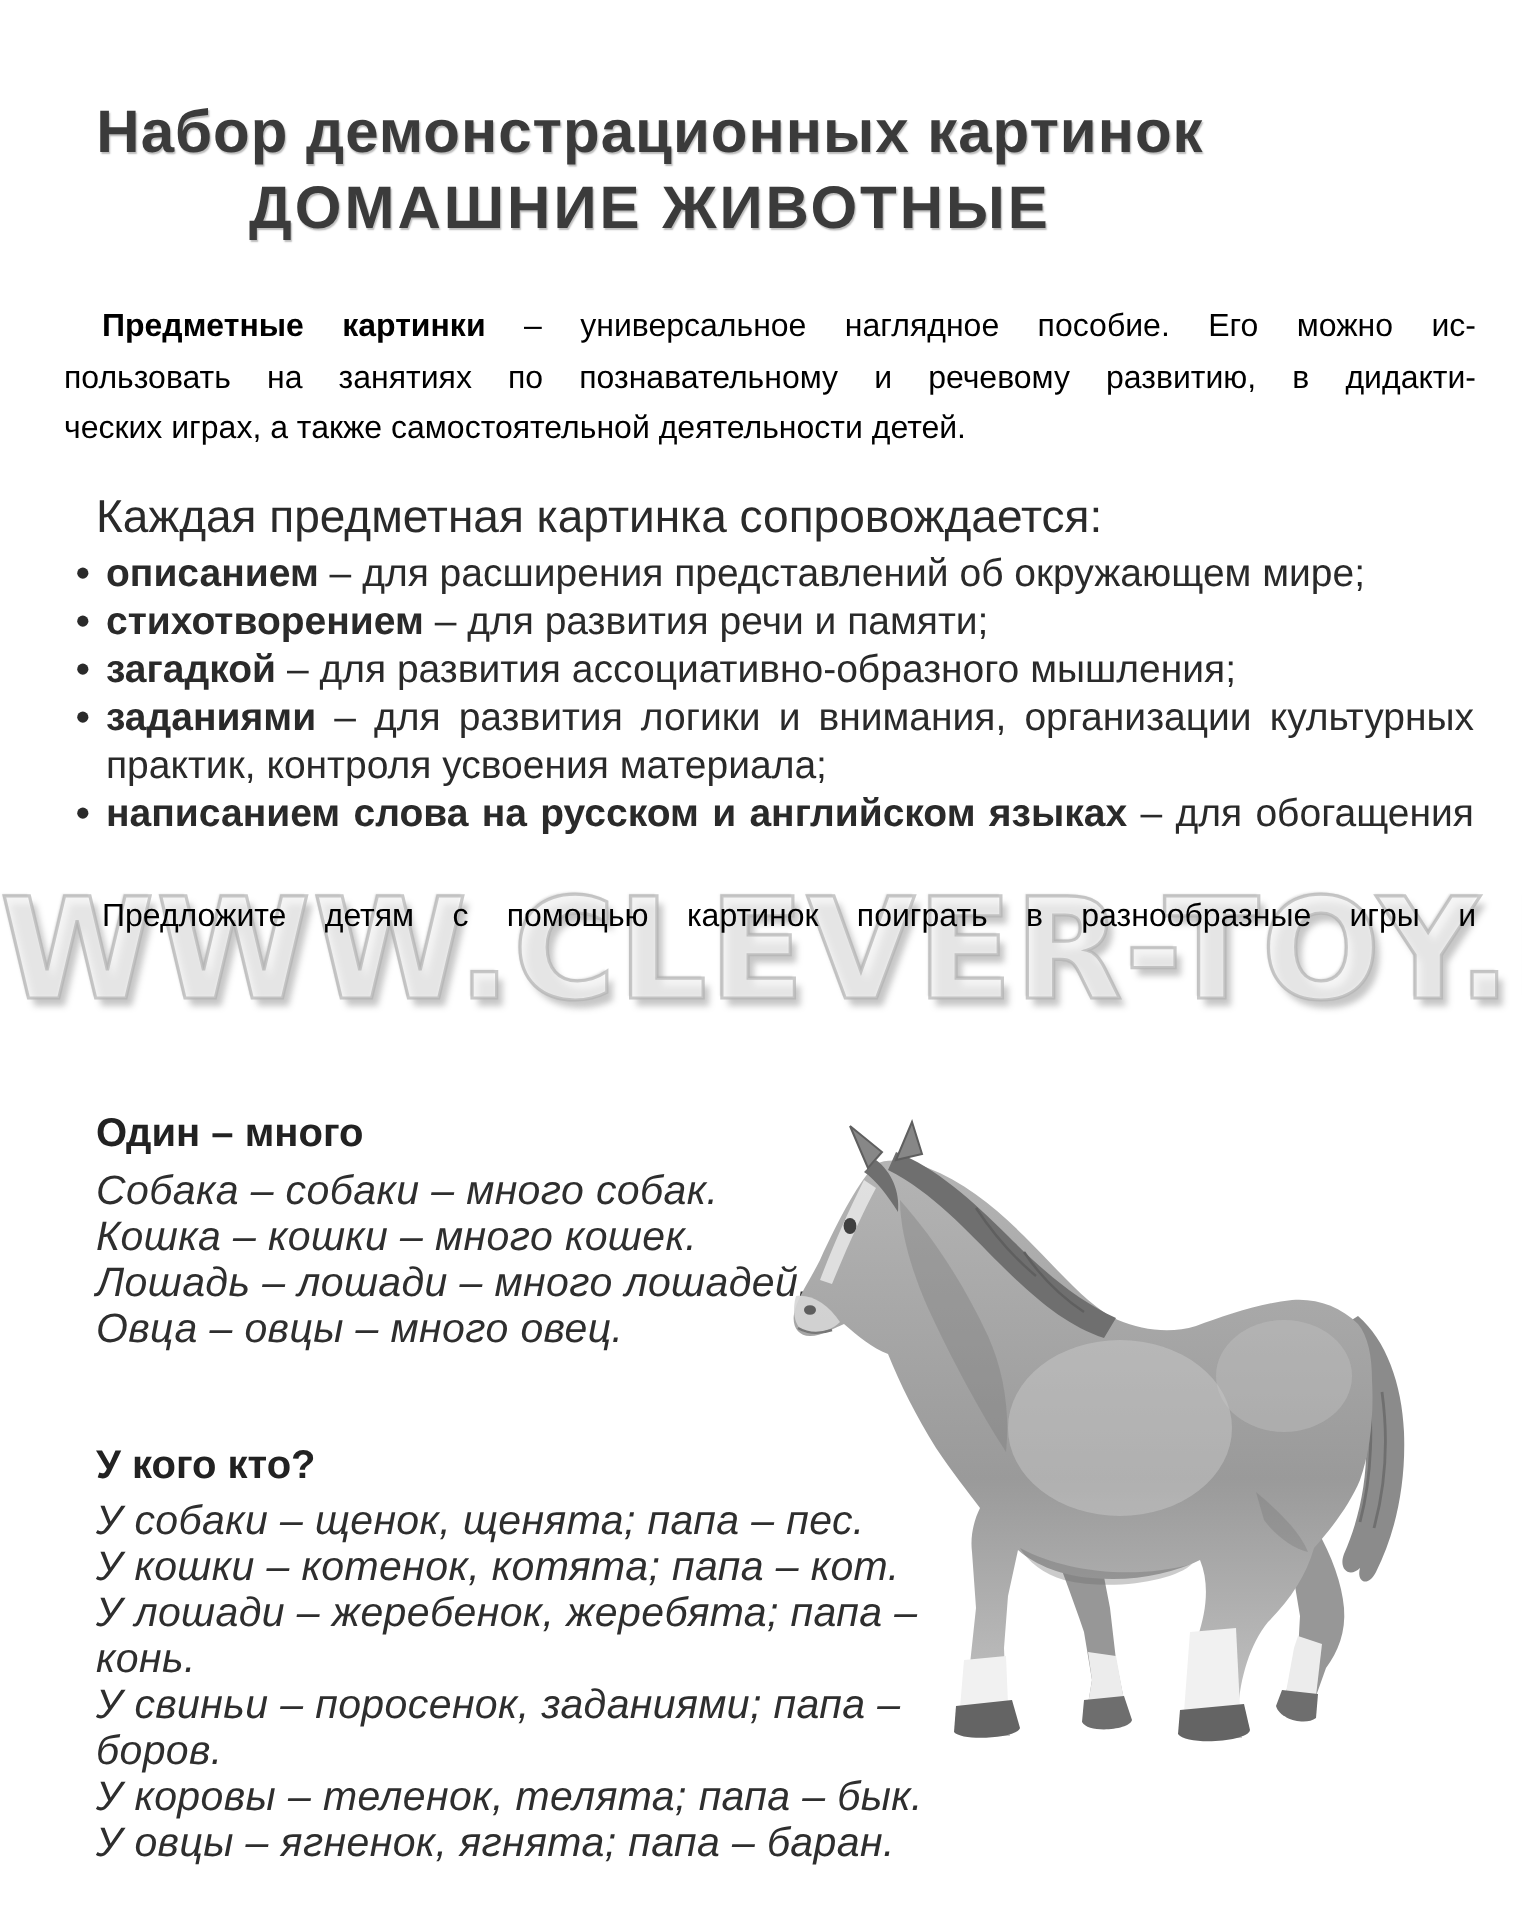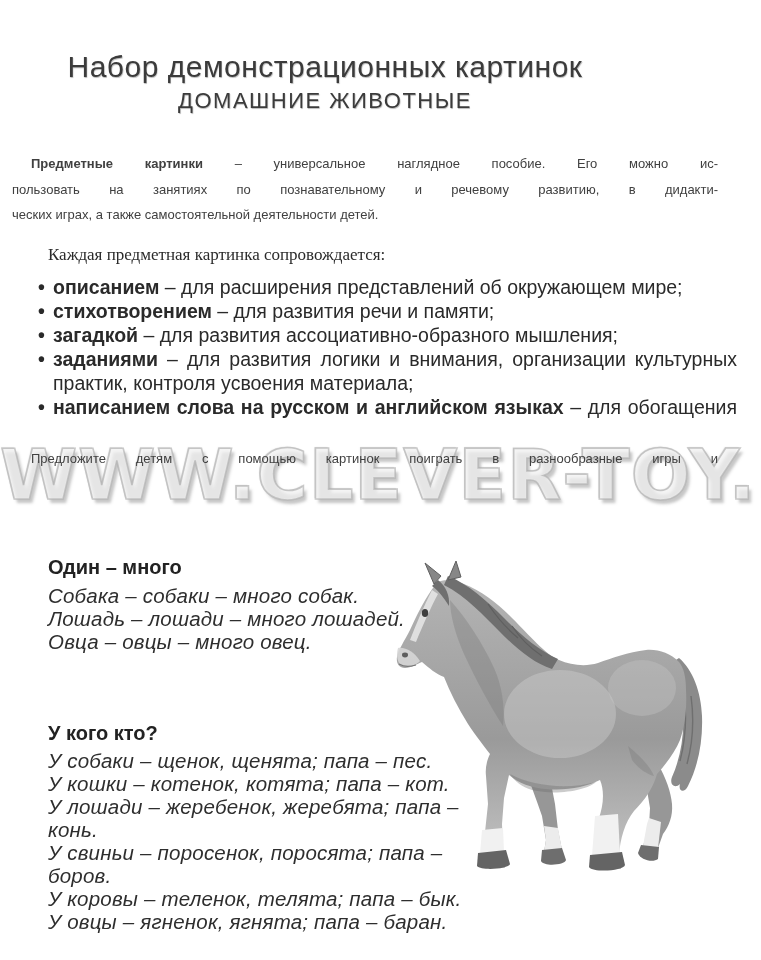--- a/index.html
+++ b/index.html
@@ -4,35 +4,35 @@
 <style>
   html,body{margin:0;padding:0;}
   body{
     width:761px;height:960px;position:relative;background:#ffffff;
     font-family:"Liberation Sans","DejaVu Sans",sans-serif;
     color:#2a2a2a;overflow:hidden;
   }
   .abs{position:absolute;z-index:2;}
   
   .title-line{
-    left:0;width:650px;text-align:center;font-weight:400;color:#3b3b3b;
+    left:0;width:650px;text-align:center;font-weight:700;color:#3b3b3b;
     text-shadow:0.6px 0.8px 0.8px rgba(60,60,60,0.35);
   }
   .title-1{top:50px;font-size:30px;letter-spacing:0.5px;}
-  .title-2{top:88px;font-size:22px;letter-spacing:1.5px;}
+  .title-2{top:88px;font-size:30px;letter-spacing:1.5px;}
   
-  .para{left:12px;width:706px;font-size:13px;line-height:25.5px;color:#404040;}
+  .para{left:32px;width:706px;font-size:16px;line-height:25.5px;color:#000000;}
   .p1{top:151px;}
   .p2{top:446px;}
   .pline{display:block;}
   .stretch{text-align:justify;text-align-last:justify;}
   .indent{text-indent:19px;}
   .b{font-weight:700;text-align:center;}
   
-  .acc-head{top:245px;left:48px;width:690px;font-size:17px;font-family:Liberation Serif, serif;}
+  .acc-head{top:245px;left:48px;width:690px;font-size:23px;}
   .features{top:275px;left:40px;width:697px;list-style:none;margin:0;padding:0;
     font-size:19.5px;line-height:24px;}
   .features li{position:relative;padding-left:13px;margin:0;}
   .features li .dot{position:absolute;left:-2px;top:0;font-weight:700;}
   .features .l2:empty{display:none;}
   
   .watermark{
     position:absolute;z-index:1;top:434px;left:0;width:761px;text-align:center;
     font-family:"DejaVu Sans",sans-serif;font-weight:700;font-size:70px;letter-spacing:1px;
     color:rgba(255,255,255,0.65);
@@ -93,30 +93,31 @@
   </li>
 </ul>
 
 <div class="abs para p2">
   <span class="pline stretch indent">Предложите детям с помощью картинок поиграть в разнообразные игры и</span>
 </div>
 
 <div class="abs section-head sh1">Один – много</div>
 <ul class="abs slist sl1">
   <li>Собака – собаки – много собак.</li>
+  <li>Кошка – кошки – много кошек.</li>
   <li>Лошадь – лошади – много лошадей.</li>
   <li>Овца – овцы – много овец.</li>
 </ul>
 
 <div class="abs section-head sh2">У кого кто?</div>
 <ul class="abs slist sl2">
   <li>У собаки – щенок, щенята; папа – пес.</li>
   <li>У кошки – котенок, котята; папа – кот.</li>
   <li>У лошади – жеребенок, жеребята; папа – конь.</li>
-  <li>У свиньи – поросенок, поросята; папа – боров.</li>
+  <li>У свиньи – поросенок, заданиями; папа – боров.</li>
   <li>У коровы – теленок, телята; папа – бык.</li>
   <li>У овцы – ягненок, ягнята; папа – баран.</li>
 </ul>
 
 <svg class="abs horse" viewBox="0 0 322 322" xmlns="http://www.w3.org/2000/svg" aria-hidden="true">
   <defs>
     <linearGradient id="bg" x1="0" y1="0" x2="0" y2="1">
       <stop offset="0" stop-color="#b4b4b4"></stop>
       <stop offset="0.55" stop-color="#9a9a9a"></stop>
       <stop offset="1" stop-color="#c6c6c6"></stop>

